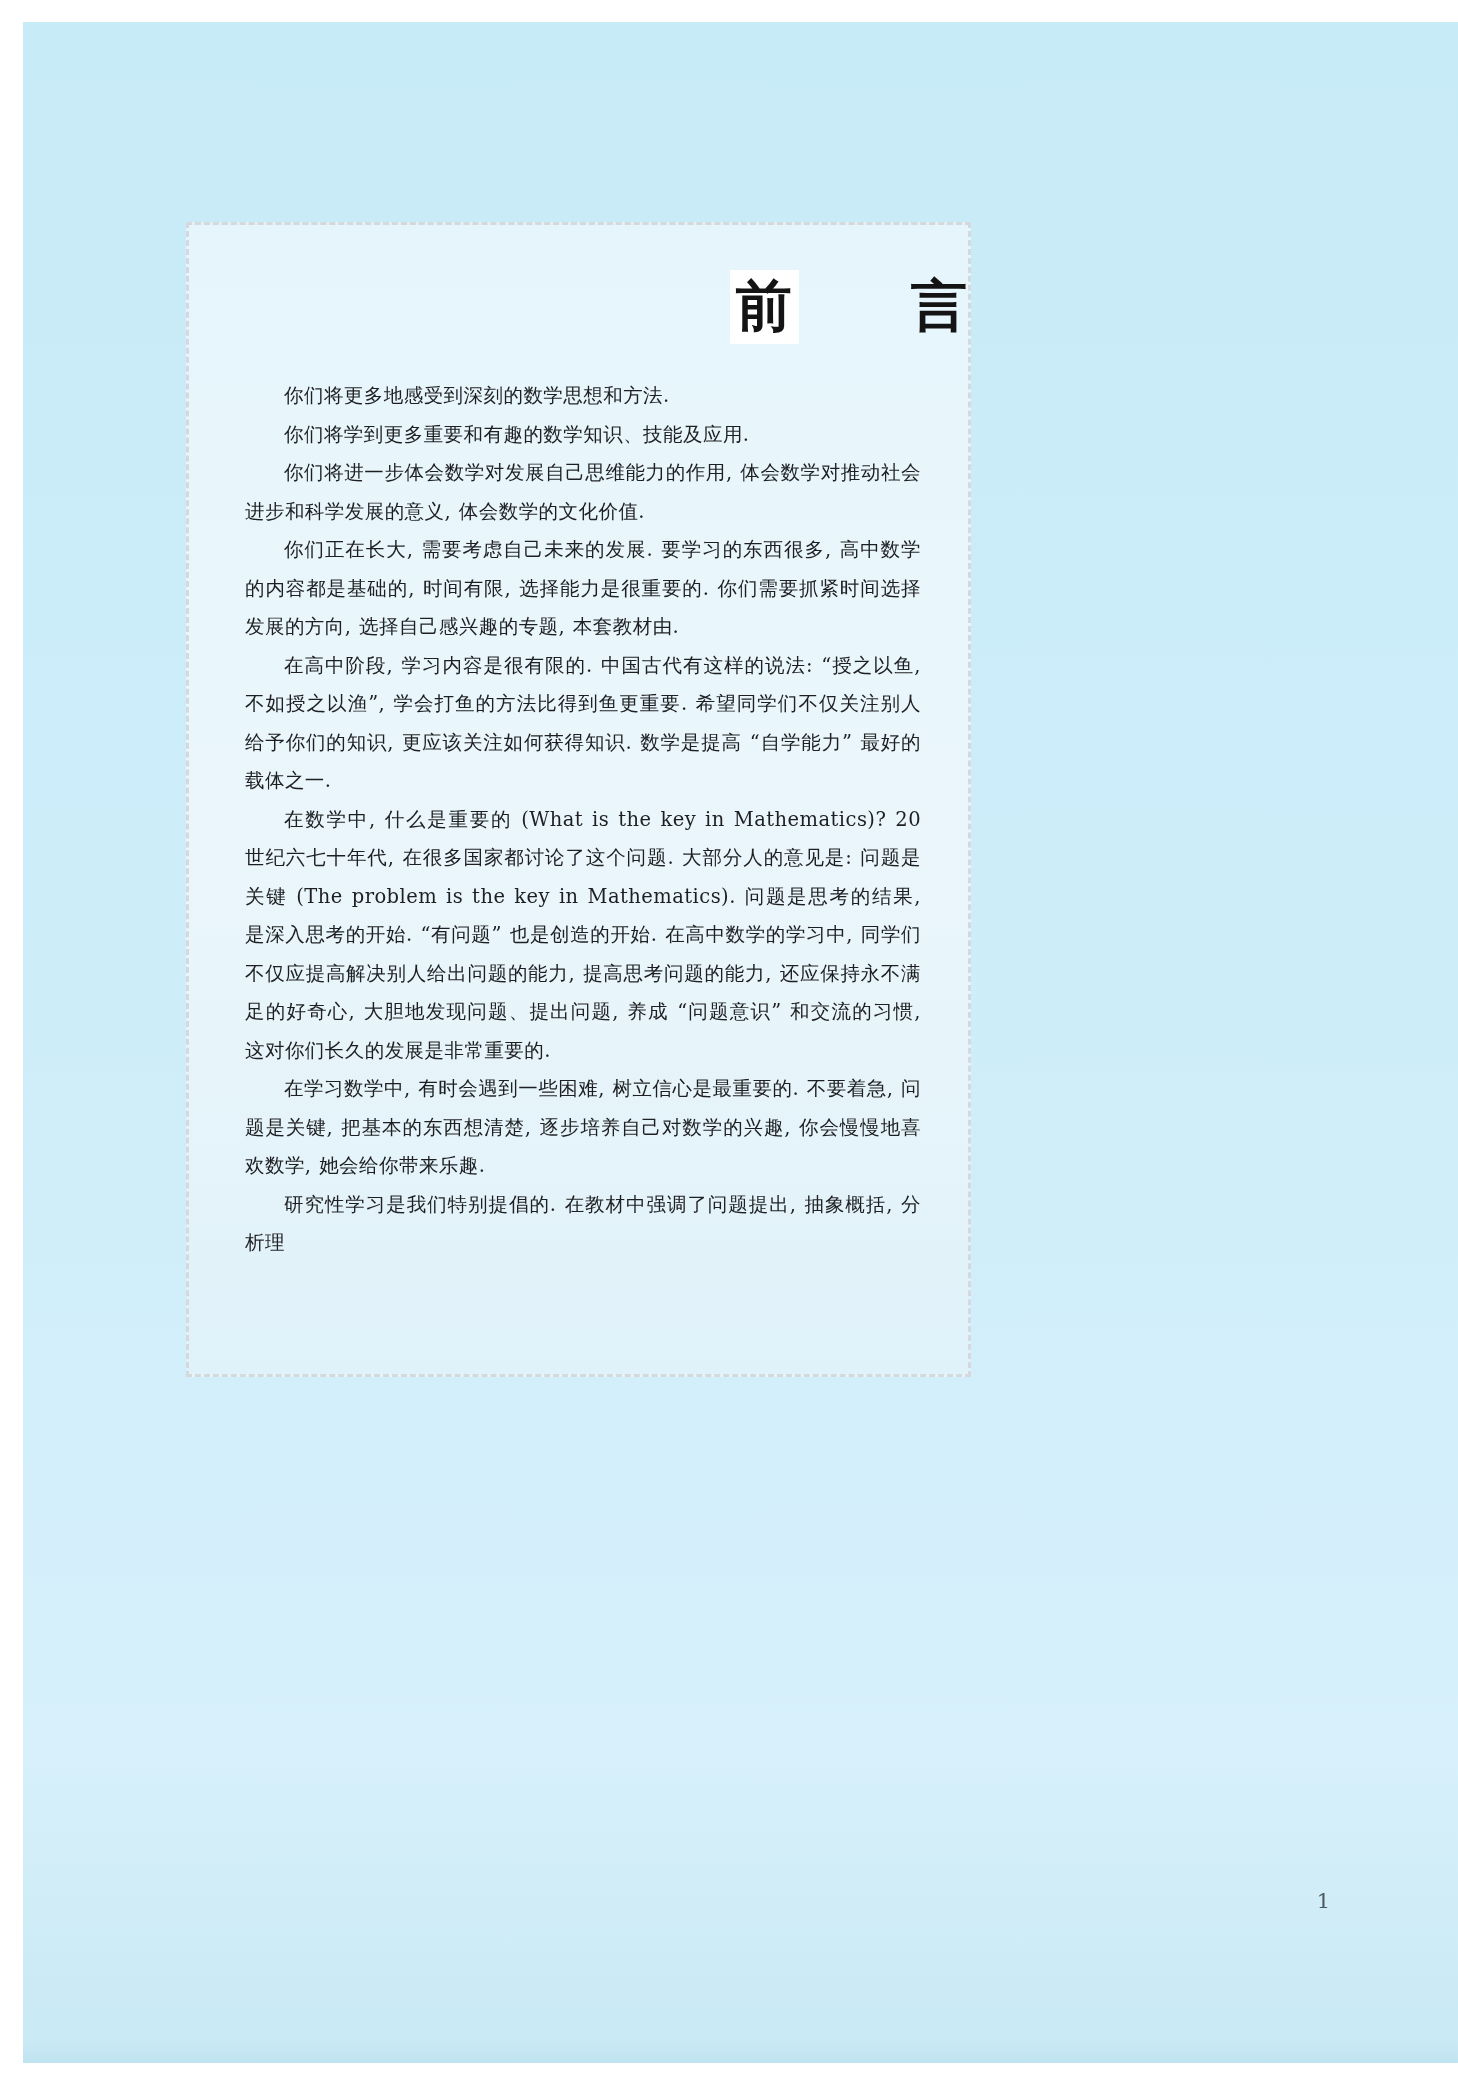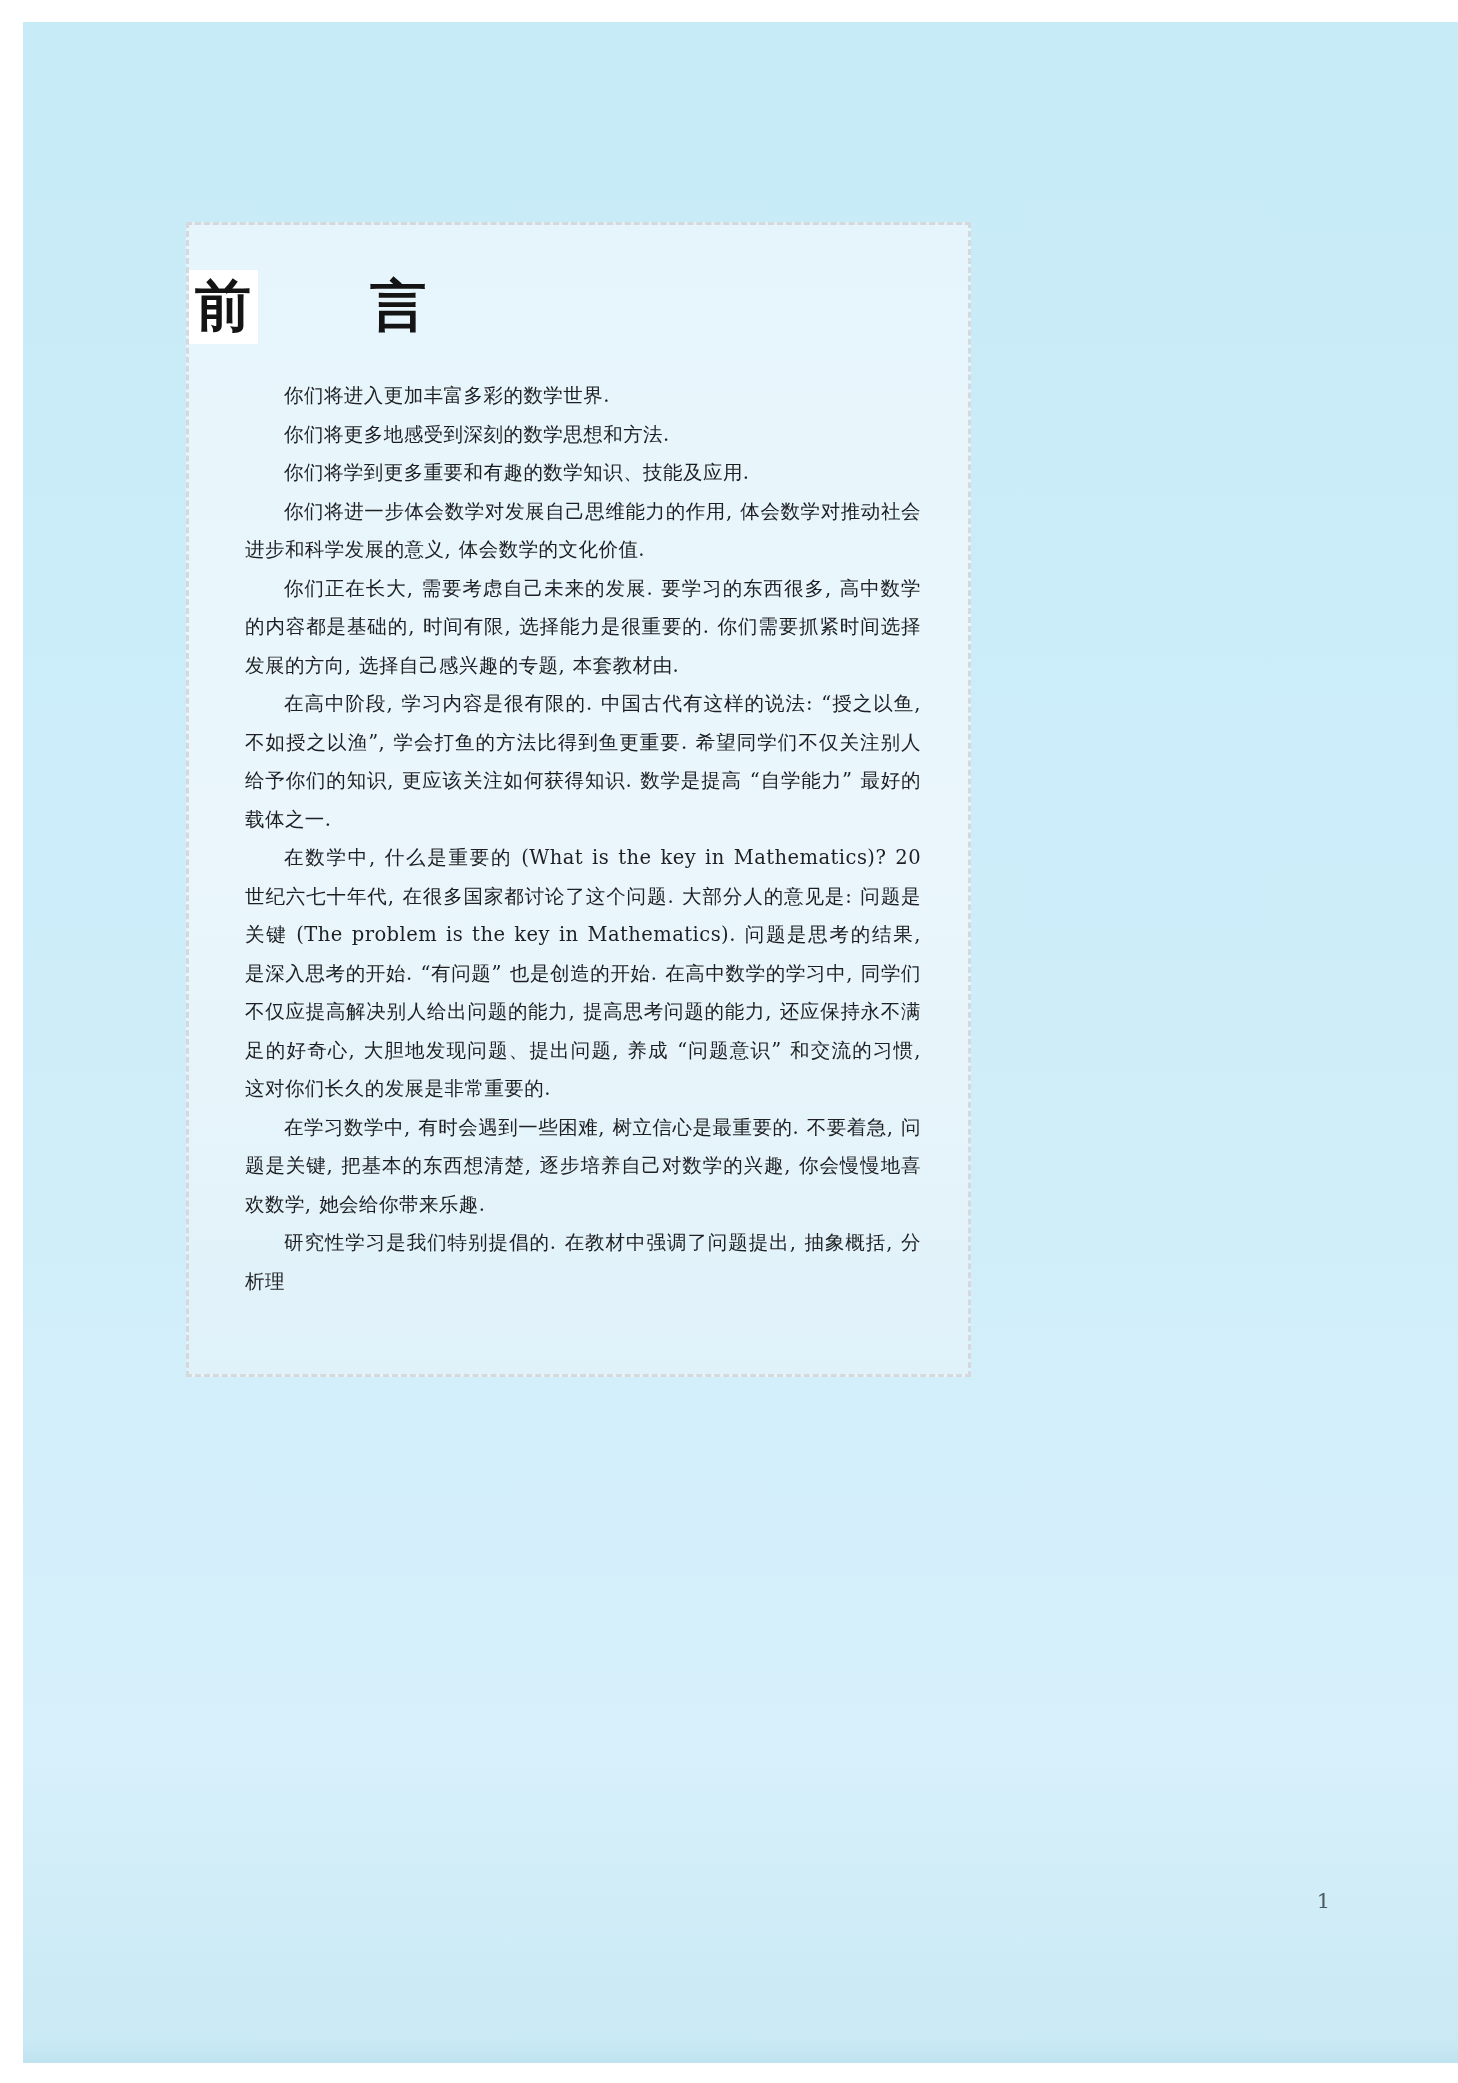--- a/index.html
+++ b/index.html
@@ -46,21 +46,21 @@
     border: 3px dashed #d6d9dc;
     box-sizing: border-box;
   }
 
   
   .title-row {
     position: absolute;
     left: 0;
     top: 52px;
     width: 100%;
-    text-align: left;
+    text-align: right;
   }
   .title-text {
     display: inline-block;
     font-family: "DejaVu Serif", serif;
     font-weight: 700;
     font-size: 56px;
     line-height: 1;
     color: #141414;
     letter-spacing: 0.02em;
     white-space: pre;
@@ -112,21 +112,20 @@
 
 <div class="page-sheet">
 
   <div class="content-panel">
 
     <div class="title-row">
       <span class="title-text"><span class="title-char-boxed">前</span><span class="title-gap"></span><span>言</span></span>
     </div>
 
     <div class="body-block">
-      <p class="para indent">你们将进入更加丰富多彩的数学世界.</p>
       <p class="para indent">你们将更多地感受到深刻的数学思想和方法.</p>
       <p class="para indent">你们将学到更多重要和有趣的数学知识、技能及应用.</p>
       <p class="para indent">你们将进一步体会数学对发展自己思维能力的作用, 体会数学对推动社会进步和科学发展的意义, 体会数学的文化价值.</p>
       <p class="para indent">你们正在长大, 需要考虑自己未来的发展. 要学习的东西很多, 高中数学的内容都是基础的, 时间有限, 选择能力是很重要的. 你们需要抓紧时间选择发展的方向, 选择自己感兴趣的专题, 本套教材由.</p>
       <p class="para indent">在高中阶段, 学习内容是很有限的. 中国古代有这样的说法: “授之以鱼, 不如授之以渔”, 学会打鱼的方法比得到鱼更重要. 希望同学们不仅关注别人给予你们的知识, 更应该关注如何获得知识. 数学是提高 “自学能力” 最好的载体之一.</p>
       <p class="para indent">在数学中, 什么是重要的 (What is the key in Mathematics)? 20 世纪六七十年代, 在很多国家都讨论了这个问题. 大部分人的意见是: 问题是关键 (The problem is the key in Mathematics). 问题是思考的结果, 是深入思考的开始. “有问题” 也是创造的开始. 在高中数学的学习中, 同学们不仅应提高解决别人给出问题的能力, 提高思考问题的能力, 还应保持永不满足的好奇心, 大胆地发现问题、提出问题, 养成 “问题意识” 和交流的习惯, 这对你们长久的发展是非常重要的.</p>
       <p class="para indent">在学习数学中, 有时会遇到一些困难, 树立信心是最重要的. 不要着急, 问题是关键, 把基本的东西想清楚, 逐步培养自己对数学的兴趣, 你会慢慢地喜欢数学, 她会给你带来乐趣.</p>
       <p class="para indent">研究性学习是我们特别提倡的. 在教材中强调了问题提出, 抽象概括, 分析理</p>
     </div>
 

